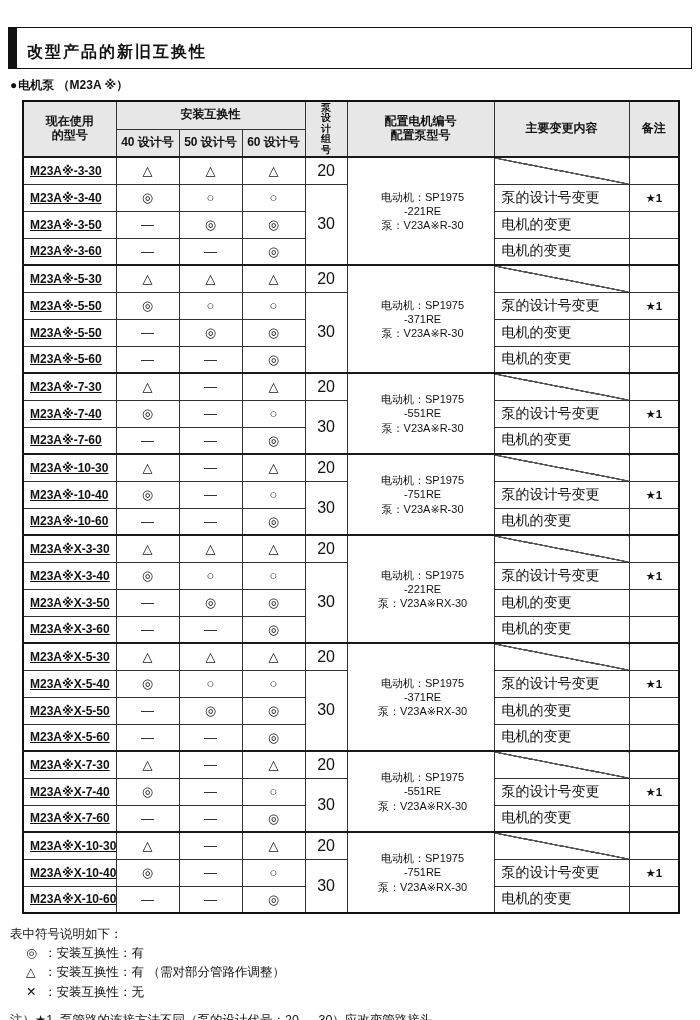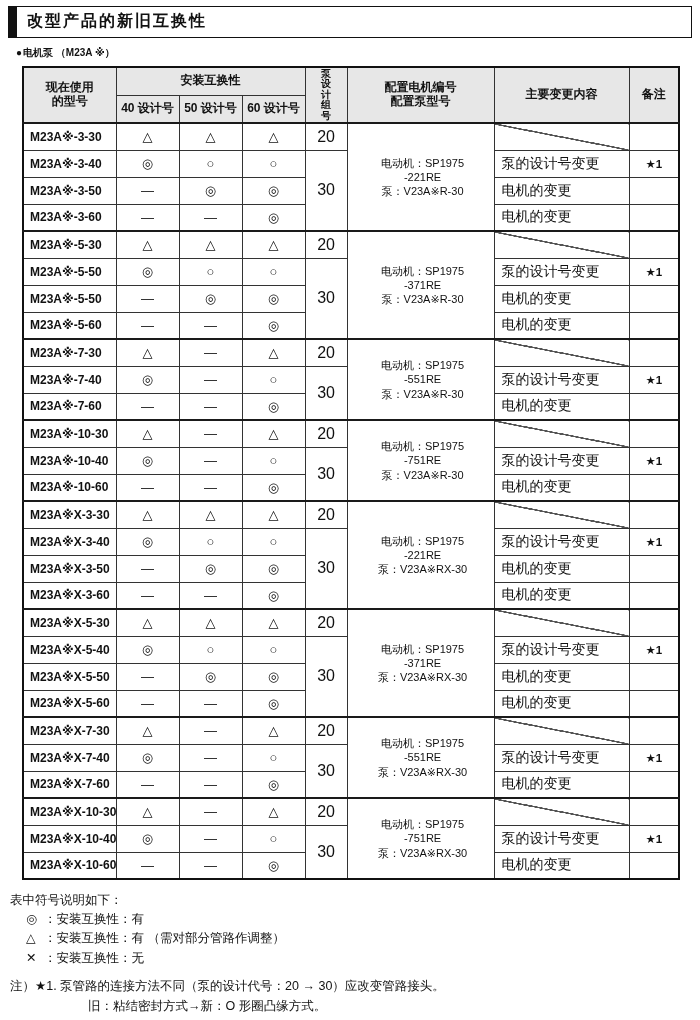--- a/index.html
+++ b/index.html
@@ -7,26 +7,27 @@
   body {
     font-family: "Liberation Sans", "DejaVu Sans", sans-serif;
     color: #111;
     width: 700px;
   }
   .page { width: 700px; height: 1020px; padding: 6px 8px 0 8px; background: #fff; }
 
   .title-bar {
     border: 1px solid #111;
     border-left: 9px solid #111;
-    padding: 4px 10px 5px 10px;
+    padding: 14px 10px 5px 10px;
     font-size: 16px;
     font-weight: bold;
     letter-spacing: 2px;
-  }
-  .subtitle { margin: 8px 0 6px 8px; font-size: 10px; font-weight: bold; }
+    margin-top: 21px;
+  }
+  .subtitle { margin: 8px 0 6px 2px; font-size: 12px; font-weight: bold; }
   .subtitle .bullet { margin-right: 1px; }
 
   table.compat {
     border-collapse: collapse;
     table-layout: fixed;
     width: 656px;
     margin-left: 14px;
     border: 2px solid #111;
   }
   th, td {
@@ -40,21 +41,21 @@
   }
   thead th {
     background: #e7e7e7;
     font-weight: bold;
     height: 28px;
     padding: 0 2px;
     line-height: 1.15;
   }
   th.group-header { white-space: pre-line; font-size: 10px; line-height: 1.05; padding: 0; }
   tr.block-start td { border-top: 2px solid #1a1a1a; }
-  td.model-cell { text-align: left; font-weight: bold; padding-left: 6px; font-size: 12px; white-space: nowrap; }
+  td.model-cell { text-align: left; font-weight: bold; padding-left: 6px; font-size: 12px; white-space: nowrap; text-decoration: underline; }
   td.sym-cell { font-size: 13px; }
   td.group-cell { font-size: 16px; }
   td.config-cell { font-size: 11px; line-height: 1.3; padding-left: 8px; }
   td.change-cell { text-align: left; padding-left: 7px; font-size: 14px; white-space: nowrap; }
   td.note-cell { font-size: 11.5px; font-weight: bold; }
   td.diag-cell {
     background-image: linear-gradient(to right top,
       transparent calc(50% - 0.8px),
       #555 calc(50% - 0.8px),
       #555 calc(50% + 0.8px),

